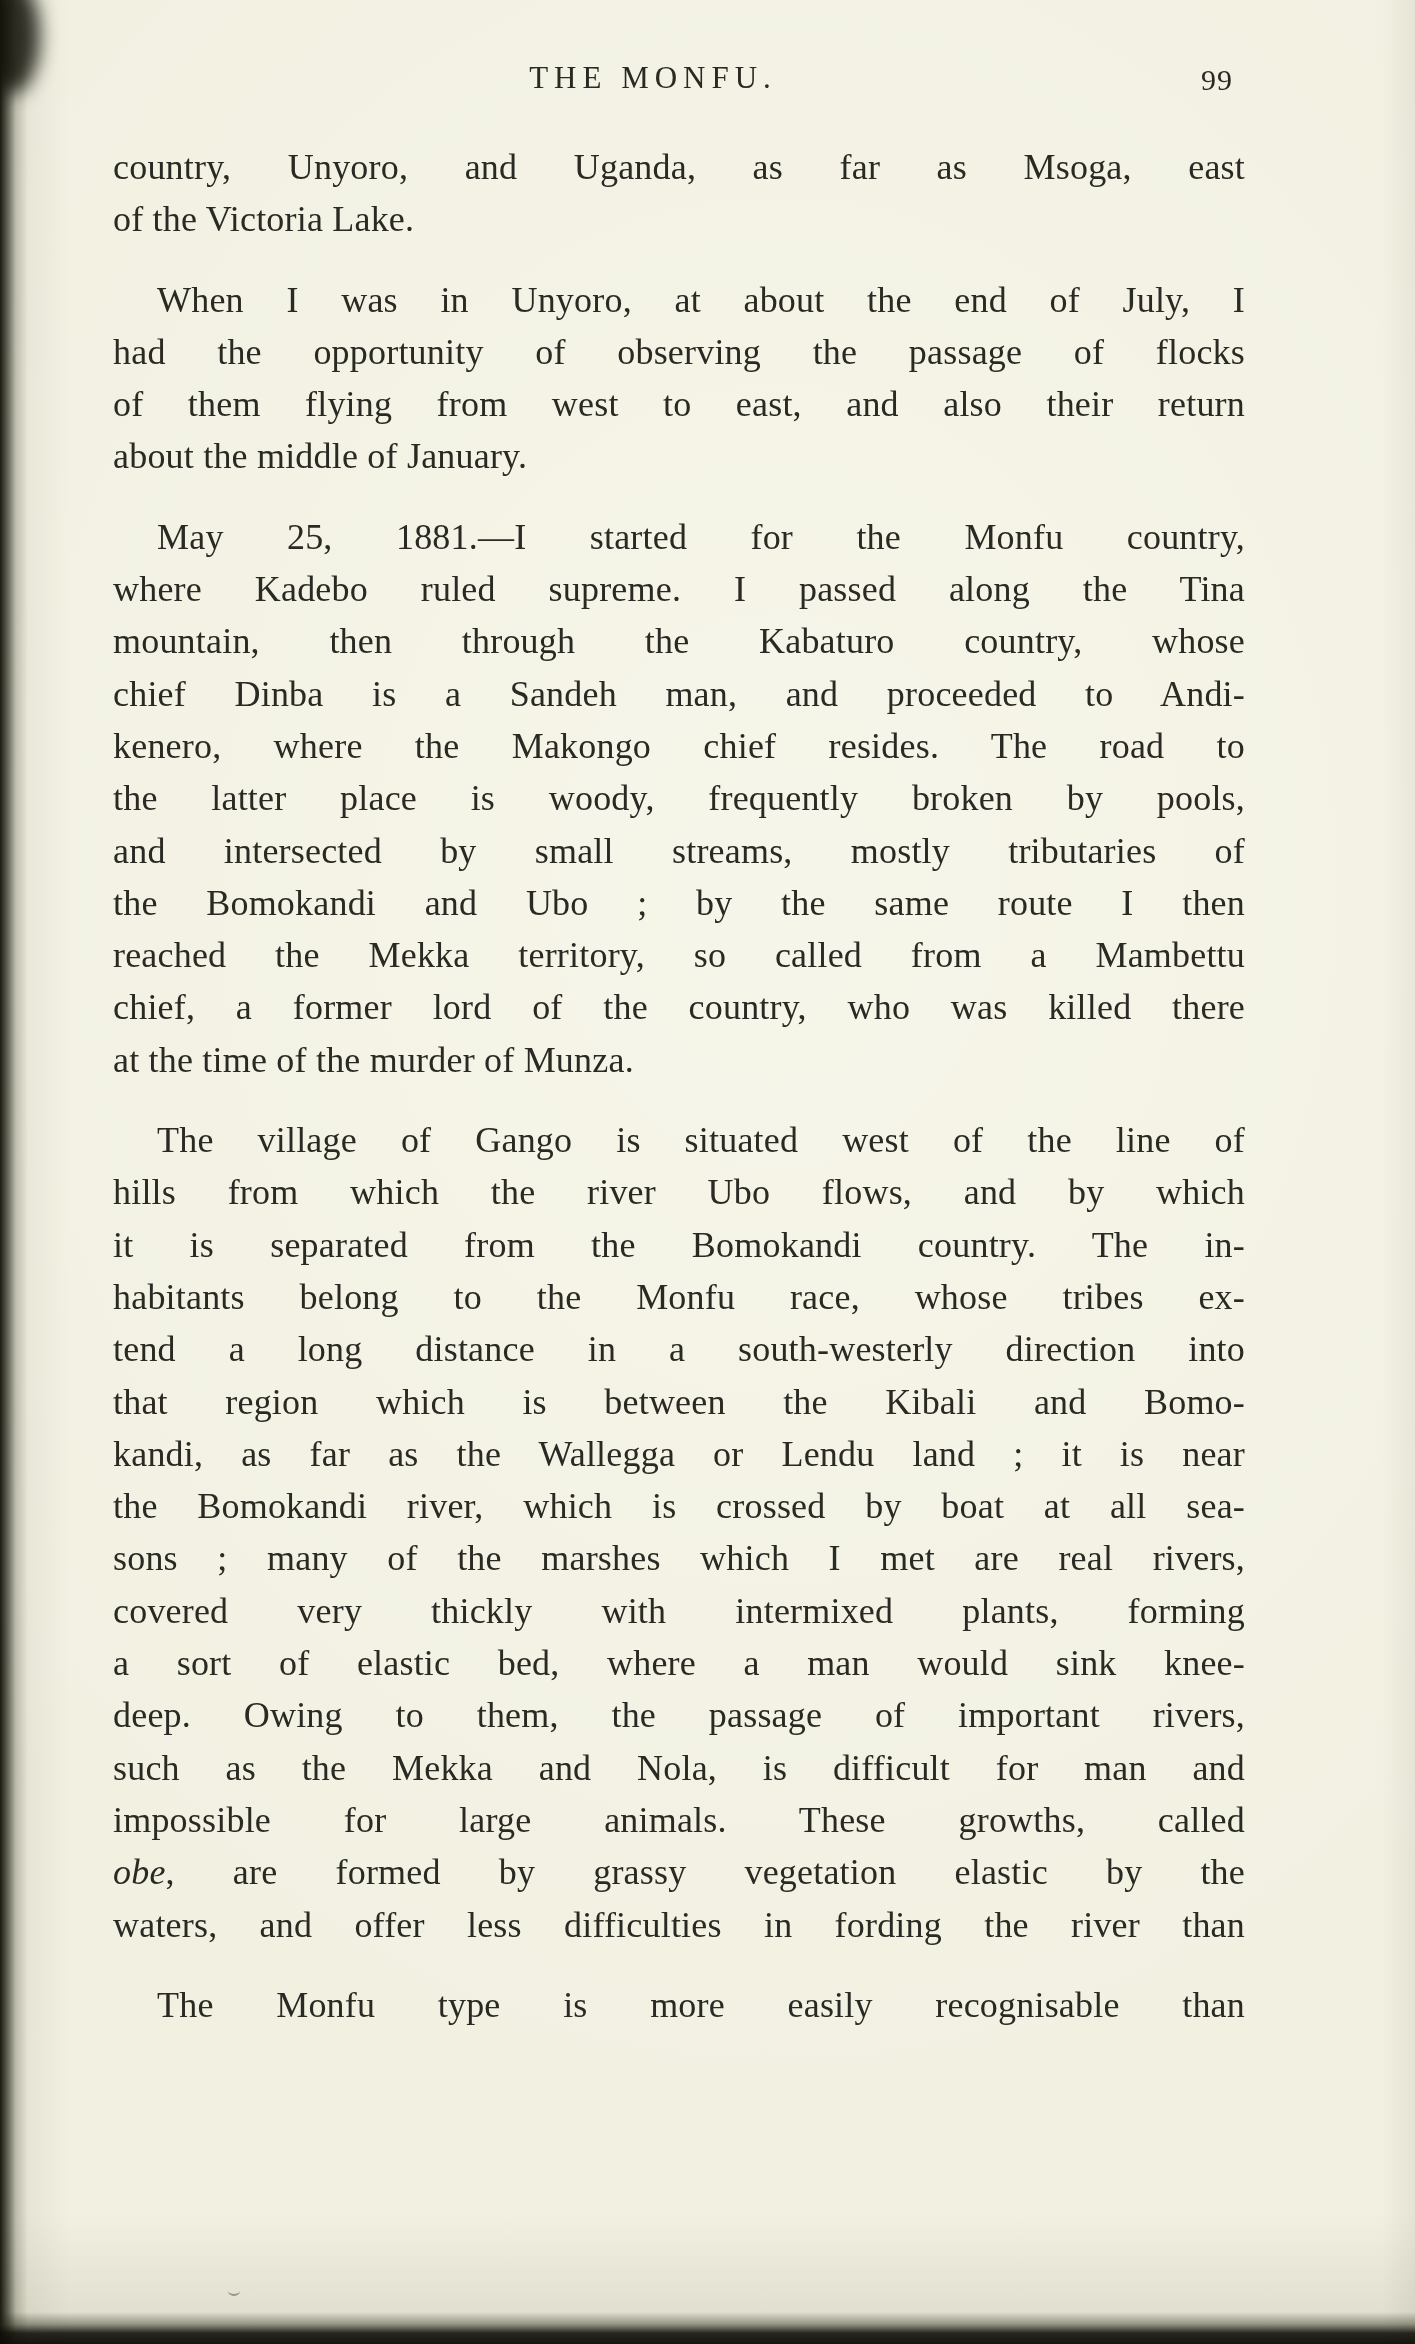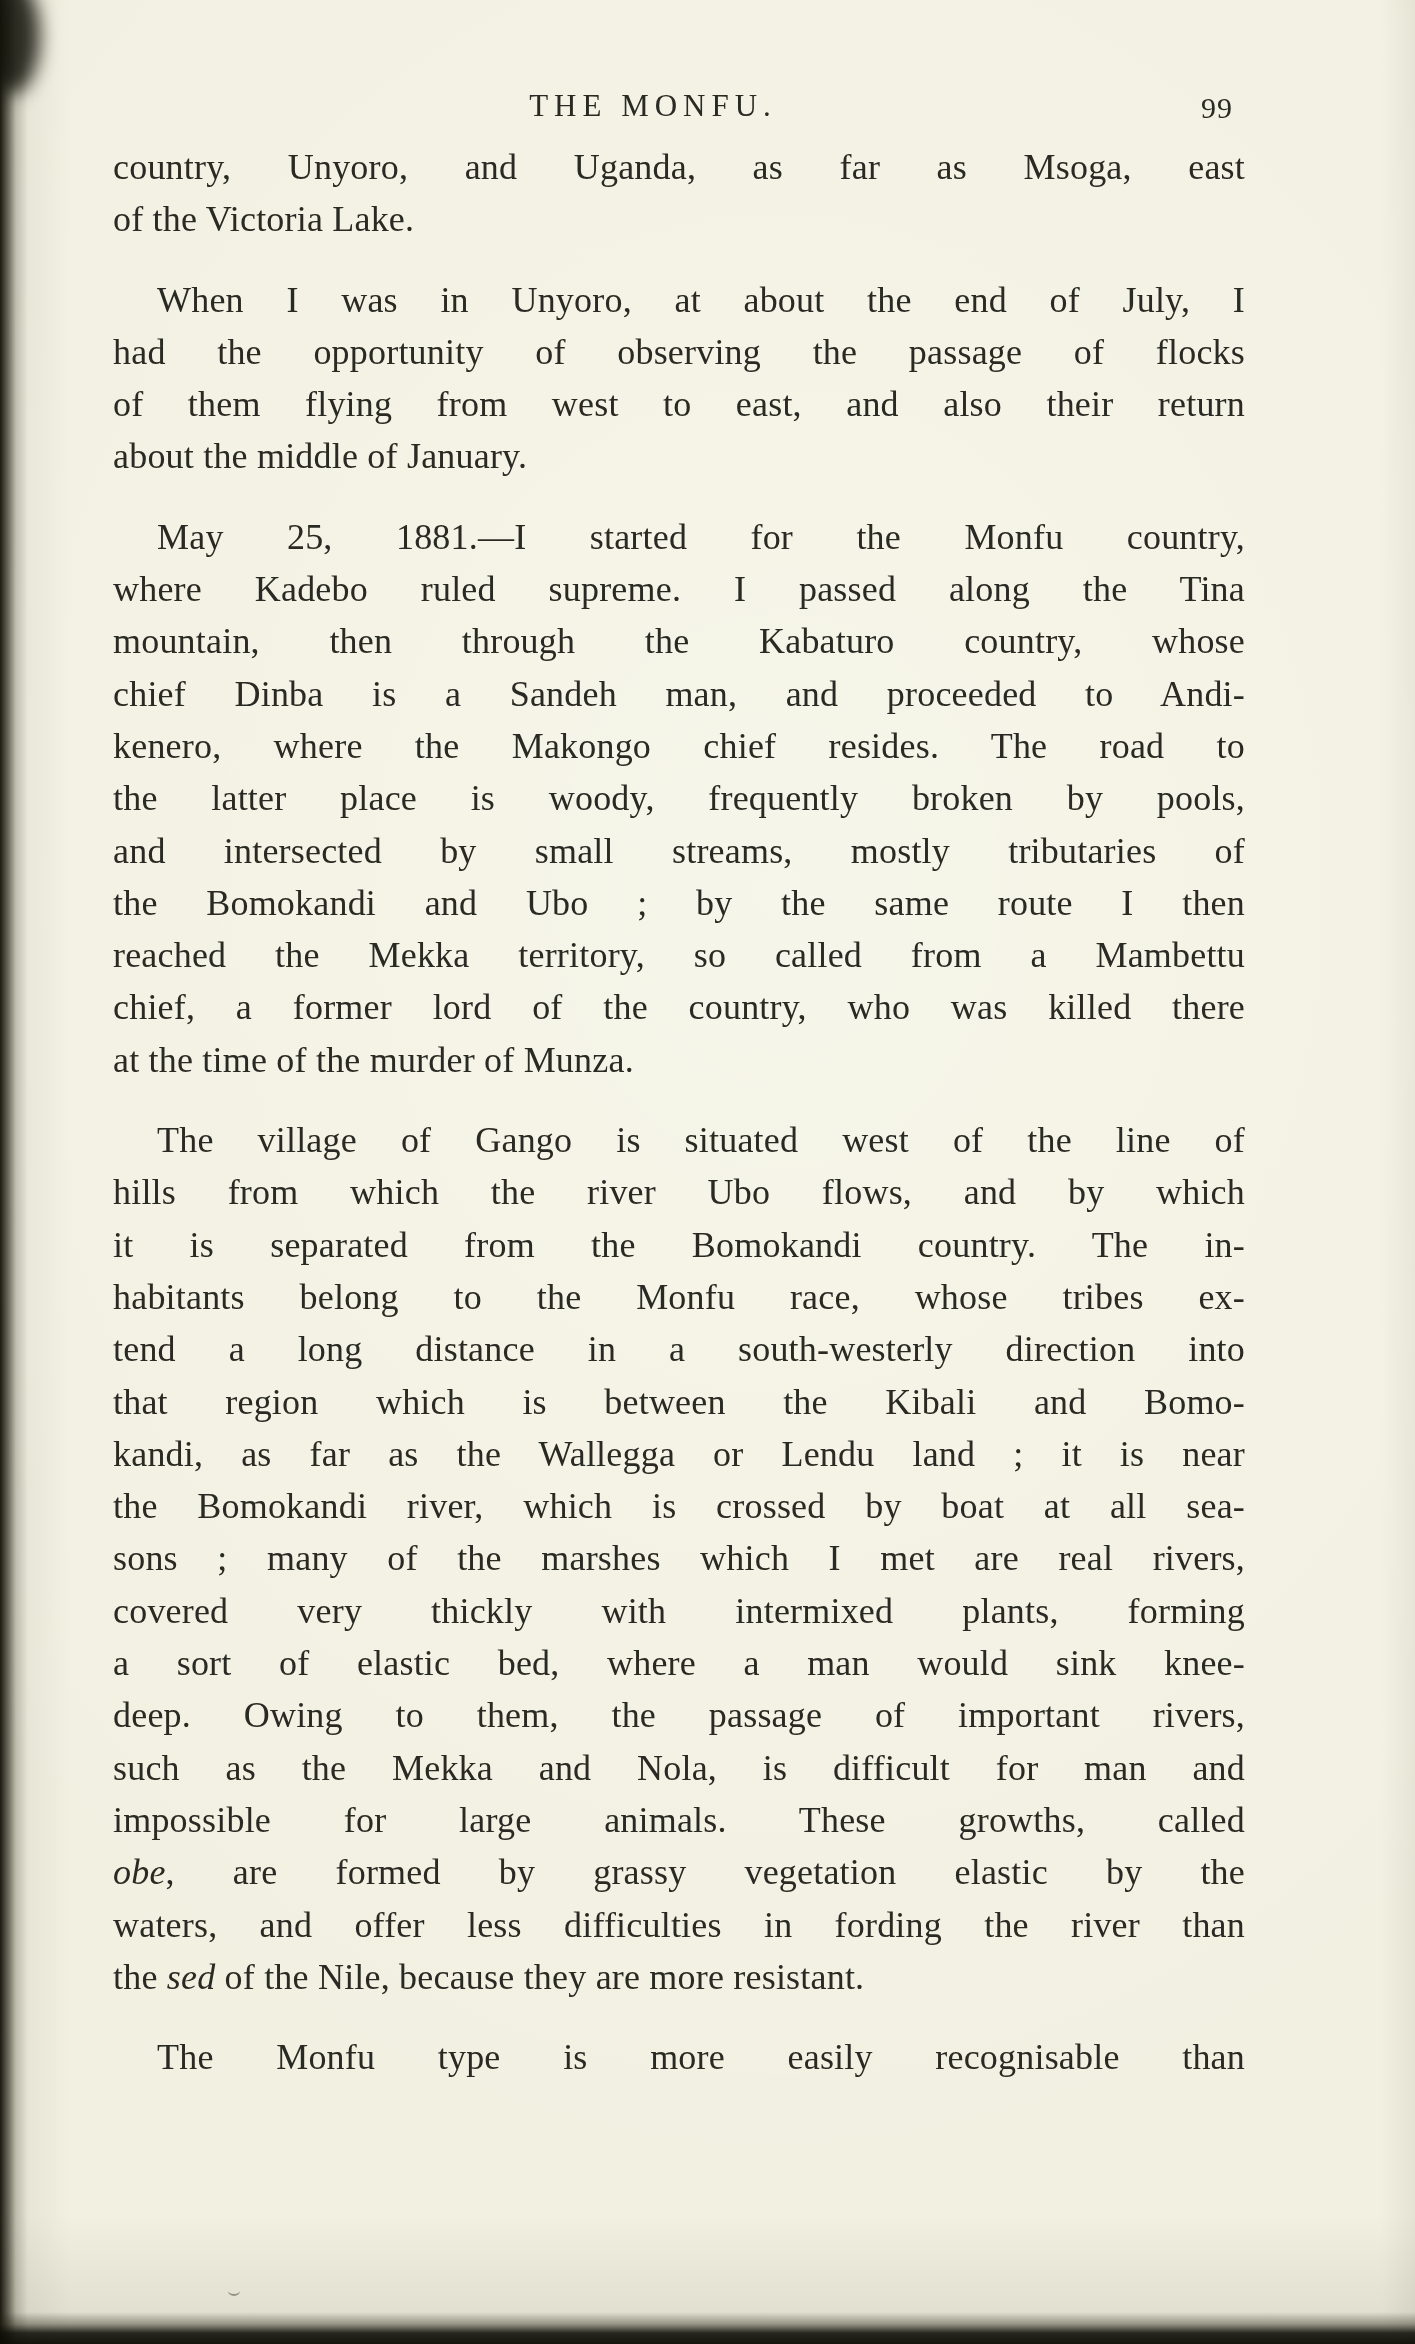--- a/index.html
+++ b/index.html
@@ -21,21 +21,21 @@
       rgba(16,16,8,0.95) 0, rgba(22,22,10,0.60) 8px,
       rgba(40,40,20,0.20) 16px, rgba(0,0,0,0) 28px); }
   .edge-bottom { position:absolute; left:0; right:0; bottom:0; height:32px; pointer-events:none;
     background: linear-gradient(to top,
       rgba(12,12,6,0.96) 0, rgba(14,14,8,0.88) 11px,
       rgba(30,30,15,0.38) 20px, rgba(0,0,0,0) 32px); }
   .corner-tl { position:absolute; left:-16px; top:-22px; width:56px; height:116px;
     background: rgba(18,18,9,0.85); border-radius:50%; filter: blur(9px); pointer-events:none; }
   .speck { position:absolute; left:228px; top:2286px; width:12px; height:8px;
     border-bottom:2px solid rgba(70,70,50,0.5); border-radius:50%; }
-  .header { position:absolute; left:113px; top:88px; width:1132px; height:44px; }
+  .header { position:absolute; left:113px; top:60px; width:1132px; height:44px; }
   .running-title { position:absolute; left:0; right:52px; text-align:center;
     font-size:31px; letter-spacing:6px; }
   .page-number { position:absolute; right:12px; top:3px; font-size:30px; letter-spacing:1px; }
   .text-block { position:absolute; left:113px; top:141px; width:1132px;
     font-size:36px; line-height:52.3px; letter-spacing:0.2px; }
   .line { text-align:justify; text-align-last:justify; }
   .line.nj { text-align-last:left; }
   .line.indent { text-indent:44px;margin-top:28px; }
   .line i { font-style:italic; }
 </style>
@@ -80,16 +80,15 @@
       <div class="line"><span>kandi, as far as the Wallegga or Lendu land ; it is near</span></div>
       <div class="line"><span>the Bomokandi river, which is crossed by boat at all sea-</span></div>
       <div class="line"><span>sons ; many of the marshes which I met are real rivers,</span></div>
       <div class="line"><span>covered very thickly with intermixed plants, forming</span></div>
       <div class="line"><span>a sort of elastic bed, where a man would sink knee-</span></div>
       <div class="line"><span>deep.  Owing to them, the passage of important rivers,</span></div>
       <div class="line"><span>such as the Mekka and Nola, is difficult for man and</span></div>
       <div class="line"><span>impossible for large animals.  These growths, called</span></div>
       <div class="line"><i>obe</i><span>, are formed by grassy vegetation elastic by the</span></div>
       <div class="line"><span>waters, and offer less difficulties in fording the river than</span></div>
-      <div class="line nj"><span>the </span><i>sed</i><span> of the Nile, because they are more resistant.</span></div>
       <div class="line indent"><span>The Monfu type is more easily recognisable than</span></div>
     </div>
 </div>
 
 </body></html>

